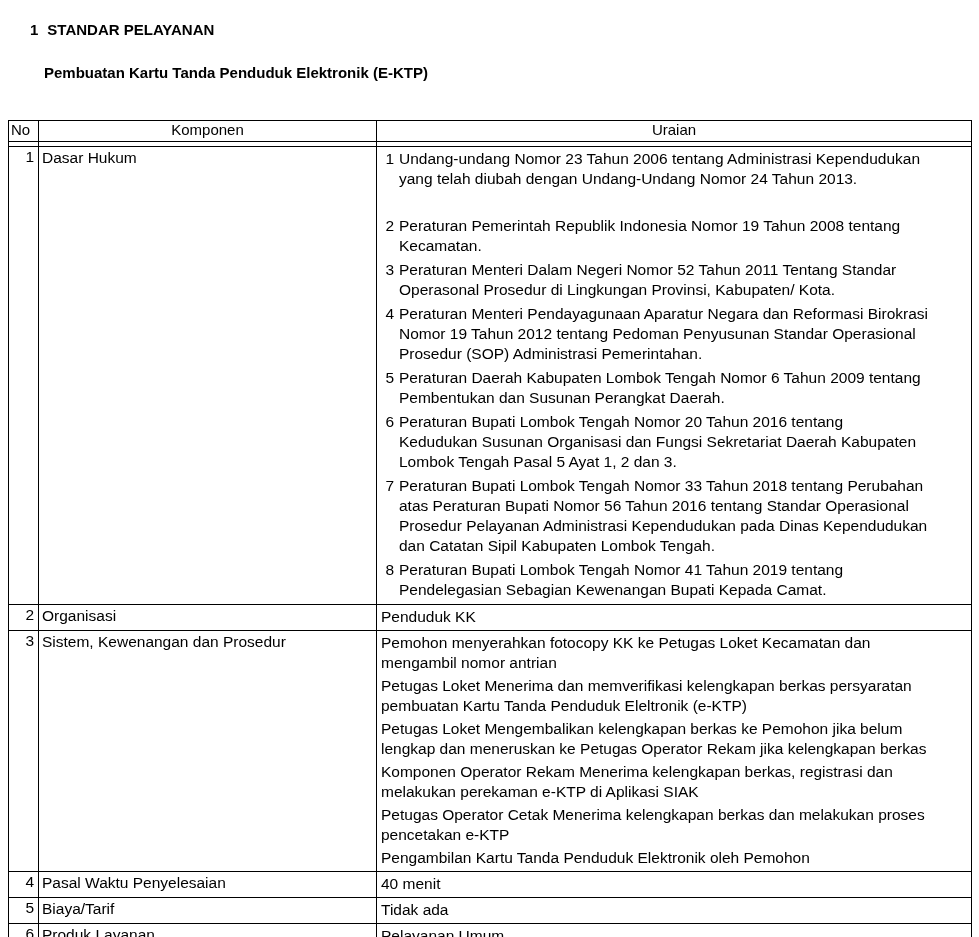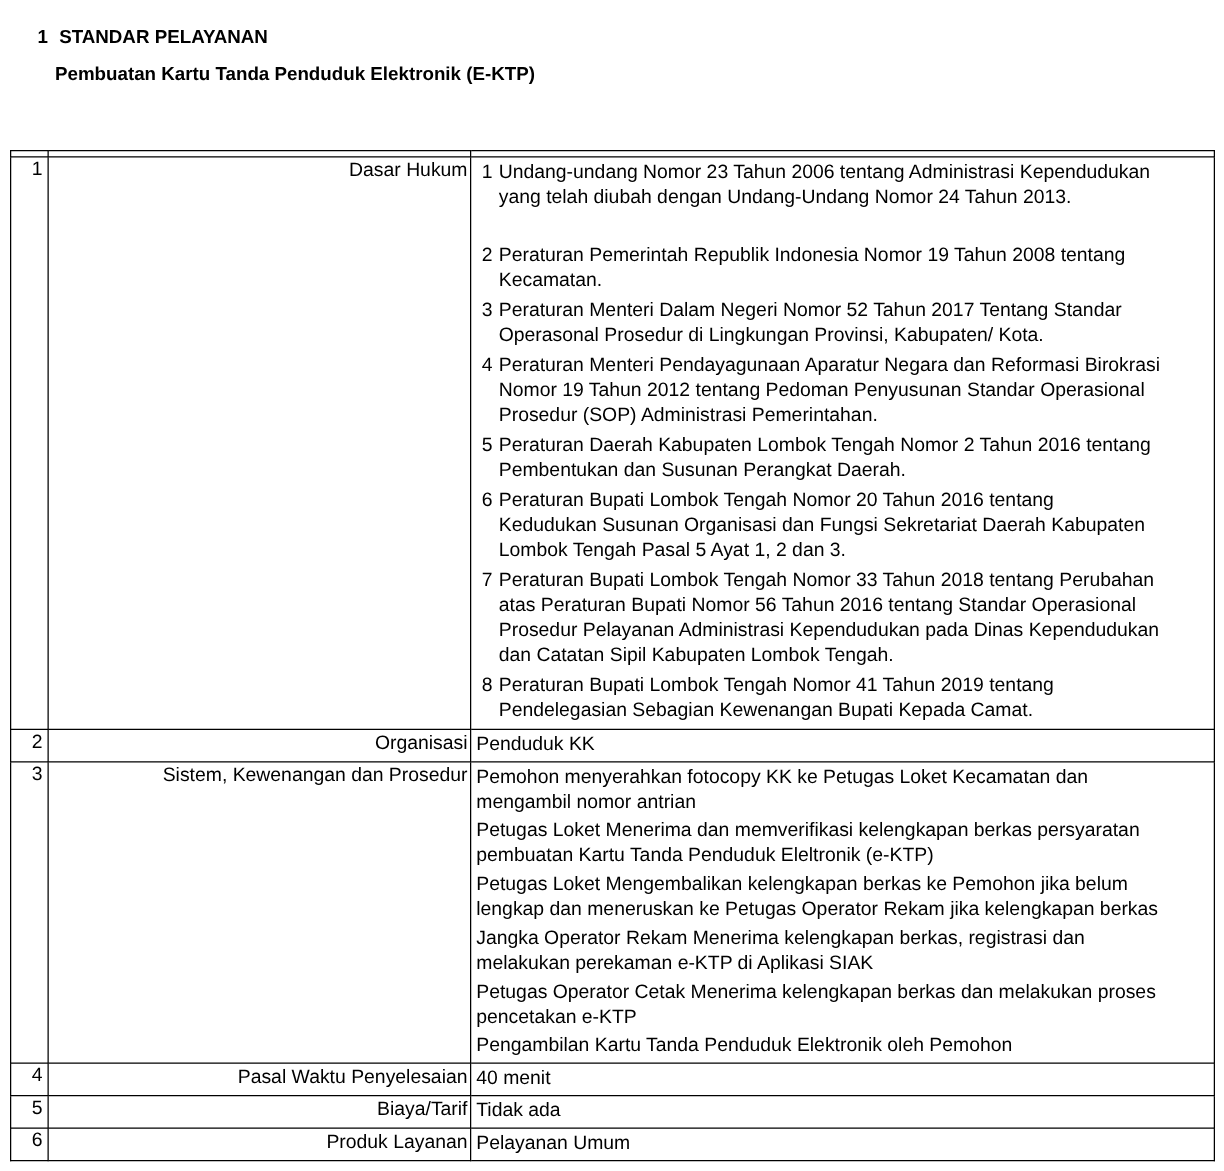--- a/index.html
+++ b/index.html
@@ -8,21 +8,21 @@
     background: #ffffff; color: #000000;
     font-family: "Liberation Sans", sans-serif;
     position: relative; overflow: hidden;
   }
   .doc-title {
     position: absolute; top: 21px; left: 30px;
     font-weight: bold; font-size: 15px;
     display: flex; gap: 9px; white-space: nowrap;
   }
   .doc-subtitle {
-    position: absolute; top: 51px; left: 44px;
+    position: absolute; top: 64px; left: 44px;
     font-weight: bold; font-size: 15px; white-space: nowrap;
   }
   table.std-table {
     position: absolute; top: 120px; left: 8px;
     width: 963px; table-layout: fixed;
     border-collapse: collapse;
     font-size: 15.5px;
   }
   .std-table th, .std-table td {
     border: 1.6px solid #000;
@@ -30,21 +30,21 @@
     padding: 0;
     font-weight: normal;
     overflow: hidden;
   }
   .std-table thead tr.header-row { height: 21px; }
   .std-table thead tr.spacer-row { height: 5px; }
   .std-table thead tr.spacer-row td { padding: 0; }
   th.h-no { text-align: left; padding-left: 2px; font-size: 15px; }
   th.h-komponen, th.h-uraian { text-align: center; font-size: 15px; }
   td.col-no { text-align: right; padding: 1px 4px 0 0; }
-  td.col-komponen { padding: 1px 2px 0 3px; line-height: 20px; text-align: right; }
+  td.col-komponen { padding: 1px 2px 0 3px; line-height: 20px; }
   td.col-uraian { padding: 2px 2px 0 4px; }
   .legal-item { display: flex; line-height: 20px; margin-bottom: 4px; }
   .legal-item .num { flex: 0 0 13px; text-align: right; margin-right: 5px; }
   .legal-item .txt { flex: 1; white-space: pre-line; }
   .legal-item.gap-after { margin-bottom: 27px; }
   .para { line-height: 20px; margin-bottom: 3px; white-space: pre-line; }
 </style>
 </head>
 <body>
 
@@ -55,20 +55,25 @@
 
 <div class="doc-subtitle">Pembuatan Kartu Tanda Penduduk Elektronik (E-KTP)</div>
 
 <table class="std-table">
   <colgroup>
     <col style="width:30px">
     <col style="width:338px">
     <col style="width:595px">
   </colgroup>
   <thead>
+    <tr class="header-row">
+      <th class="h-no">No</th>
+      <th class="h-komponen">Komponen</th>
+      <th class="h-uraian">Uraian</th>
+    </tr>
     <tr class="spacer-row">
       <td></td>
       <td></td>
       <td></td>
     </tr>
   </thead>
   <tbody>
   <tr style="height: 458px;">
         <td class="col-no">1</td>
         <td class="col-komponen">Dasar Hukum</td>
@@ -78,32 +83,32 @@
             <span class="txt">Undang-undang Nomor 23 Tahun 2006 tentang Administrasi Kependudukan
 yang telah diubah dengan Undang-Undang Nomor 24 Tahun 2013.</span>
           </div>
           <div class="legal-item">
             <span class="num">2</span>
             <span class="txt">Peraturan Pemerintah Republik Indonesia Nomor 19 Tahun 2008 tentang
 Kecamatan.</span>
           </div>
           <div class="legal-item">
             <span class="num">3</span>
-            <span class="txt">Peraturan Menteri Dalam Negeri Nomor 52 Tahun 2017 Tentang Standar
+            <span class="txt">Peraturan Menteri Dalam Negeri Nomor 52 Tahun 2011 Tentang Standar
 Operasonal Prosedur di Lingkungan Provinsi, Kabupaten/ Kota.</span>
           </div>
           <div class="legal-item">
             <span class="num">4</span>
             <span class="txt">Peraturan Menteri Pendayagunaan Aparatur Negara dan Reformasi Birokrasi
 Nomor 19 Tahun 2012 tentang Pedoman Penyusunan Standar Operasional
 Prosedur (SOP) Administrasi Pemerintahan.</span>
           </div>
           <div class="legal-item">
             <span class="num">5</span>
-            <span class="txt">Peraturan Daerah Kabupaten Lombok Tengah Nomor 2 Tahun 2016 tentang
+            <span class="txt">Peraturan Daerah Kabupaten Lombok Tengah Nomor 6 Tahun 2009 tentang
 Pembentukan dan Susunan Perangkat Daerah.</span>
           </div>
           <div class="legal-item">
             <span class="num">6</span>
             <span class="txt">Peraturan Bupati Lombok Tengah Nomor 20 Tahun 2016 tentang
 Kedudukan Susunan Organisasi dan Fungsi Sekretariat Daerah Kabupaten
 Lombok Tengah Pasal 5 Ayat 1, 2 dan 3.</span>
           </div>
           <div class="legal-item">
             <span class="num">7</span>
@@ -129,21 +134,21 @@
       <tr style="height: 237px;">
         <td class="col-no">3</td>
         <td class="col-komponen">Sistem, Kewenangan dan Prosedur</td>
         <td class="col-uraian">
           <div class="para">Pemohon menyerahkan fotocopy KK ke Petugas Loket Kecamatan dan
 mengambil nomor antrian</div>
           <div class="para">Petugas Loket Menerima dan memverifikasi kelengkapan berkas persyaratan
 pembuatan Kartu Tanda Penduduk Eleltronik (e-KTP)</div>
           <div class="para">Petugas Loket Mengembalikan kelengkapan berkas ke Pemohon jika belum
 lengkap dan meneruskan ke Petugas Operator Rekam jika kelengkapan berkas</div>
-          <div class="para">Jangka Operator Rekam Menerima kelengkapan berkas, registrasi dan
+          <div class="para">Komponen Operator Rekam Menerima kelengkapan berkas, registrasi dan
 melakukan perekaman e-KTP di Aplikasi SIAK</div>
           <div class="para">Petugas Operator Cetak Menerima kelengkapan berkas dan melakukan proses
 pencetakan e-KTP</div>
           <div class="para">Pengambilan Kartu Tanda Penduduk Elektronik oleh Pemohon</div>
         </td>
       </tr>
       <tr style="height: 22px;">
         <td class="col-no">4</td>
         <td class="col-komponen">Pasal Waktu Penyelesaian</td>
         <td class="col-uraian">

